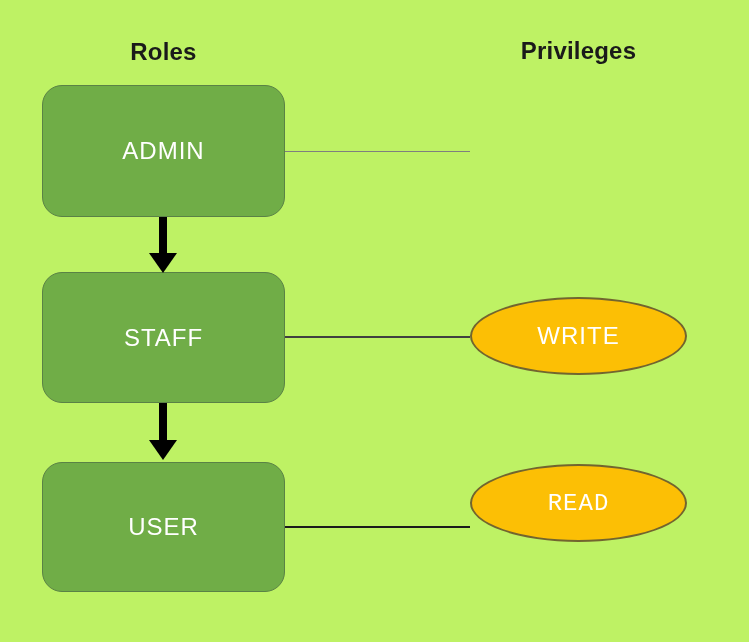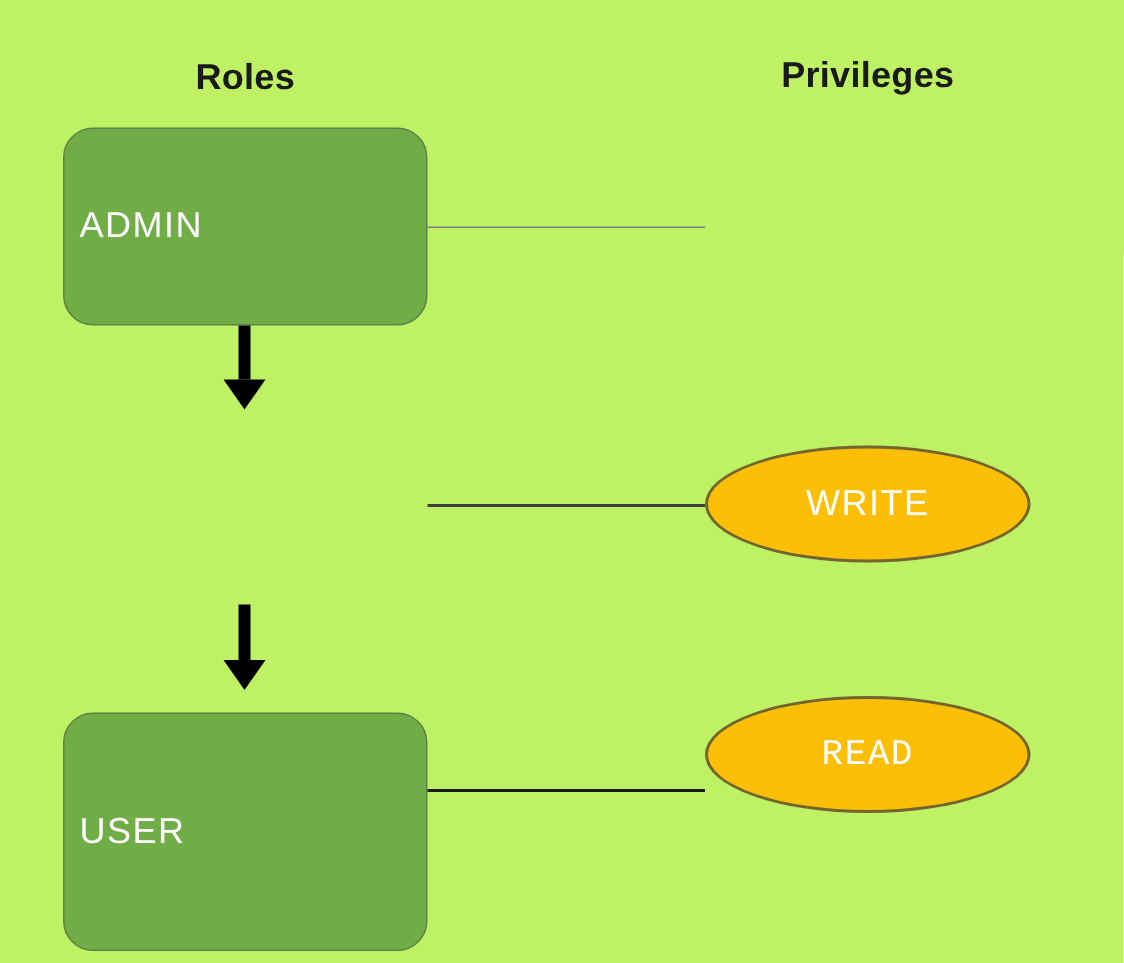--- a/index.html
+++ b/index.html
@@ -12,25 +12,25 @@
     color:var(--title-text,#1a1a1a);letter-spacing:0.2px;
   }
   #roles-title{left:42px;width:243px;top:38px;}
   #privileges-title{left:470px;width:217px;top:37px;}
 
   .role-box{
     position:absolute;left:42px;width:243px;
     background:var(--role-fill,#70AD47);
     border:1.5px solid var(--role-border,#5a8246);
     border-radius:20px;box-sizing:border-box;
-    display:flex;align-items:center;padding-left:10px;
+    display:flex;align-items:center;justify-content:center;
   }
   #role-admin{top:85px;height:132px;}
   #role-staff{top:272px;height:131px;}
-  #role-user{top:462px;height:159px;margin-top:13px;}
+  #role-user{top:462px;height:130px;}
 
   .shape-label{
     color:var(--shape-text,#ffffff);font-size:24px;letter-spacing:1px;
     font-weight:400;
   }
 
   .priv-ellipse{
     position:absolute;left:470px;width:217px;height:78px;
     background:var(--privilege-fill,#FCBF05);
     border:2px solid var(--privilege-border,#72652f);
@@ -64,20 +64,23 @@
 
 <div id="page">
 
   <div id="roles-title" class="col-title">Roles</div>
 
   <div id="privileges-title" class="col-title">Privileges</div>
 
   <div id="role-admin" class="role-box">
     <span class="shape-label">ADMIN</span>
   </div>
+  <div id="role-staff" class="role-box">
+    <span class="shape-label">STAFF</span>
+  </div>
   <div id="role-user" class="role-box">
     <span class="shape-label">USER</span>
   </div>
 
   <div id="priv-write" class="priv-ellipse">
     <span class="shape-label">WRITE</span>
   </div>
   <div id="priv-read" class="priv-ellipse">
     <span class="shape-label">READ</span>
   </div>

